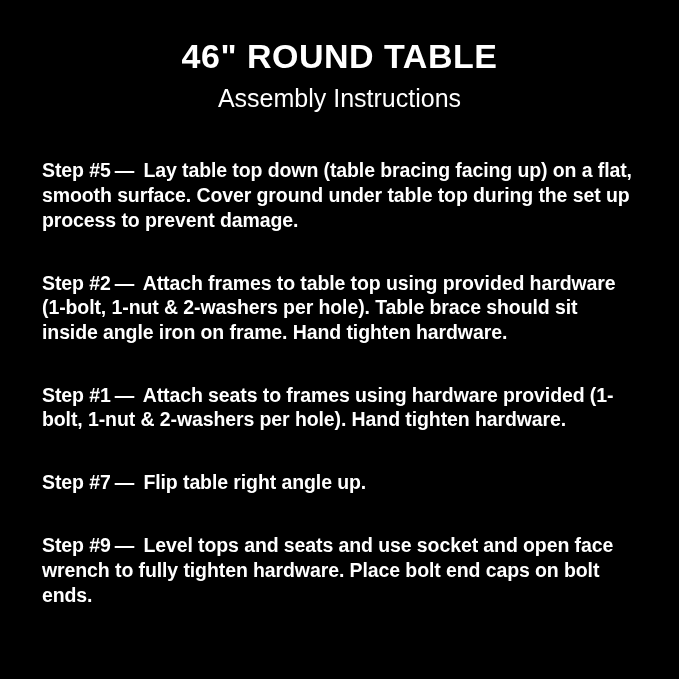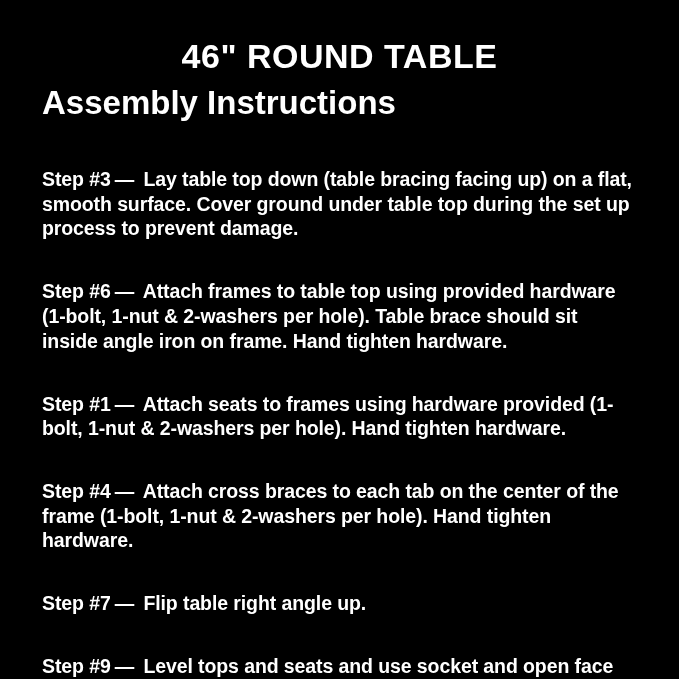--- a/index.html
+++ b/index.html
@@ -24,23 +24,23 @@
   }
   .title {
     text-align: center;
     font-size: 34px;
     font-weight: bold;
     letter-spacing: 0.5px;
     line-height: 1.1;
     margin: 8px 0 0 0;
   }
   .subtitle {
-    text-align: left;
-    font-size: 33px;
-    font-weight: bold;
+    text-align: center;
+    font-size: 25px;
+    font-weight: normal;
     line-height: 1.1;
     margin: 10px 0 0 0;
   }
   .steps {
     margin-top: 26px;
     display: flex;
     flex-direction: column;
   }
   .step {
     font-size: 19.5px;
@@ -63,34 +63,31 @@
 <body>
 
 <div class="page">
 
   <h1 class="title">46" ROUND TABLE</h1>
   <h2 class="subtitle">Assembly Instructions</h2>
 
   <div class="steps">
 
     <p class="step">
-      <span class="step-label">Step #3</span><span class="dash">—</span> <span>Lay table top down (table bracing facing up) on a flat, smooth surface. Cover ground under table top during the set up process to prevent damage.</span>
+      <span class="step-label">Step #5</span><span class="dash">—</span> <span>Lay table top down (table bracing facing up) on a flat, smooth surface. Cover ground under table top during the set up process to prevent damage.</span>
     </p>
 
     <p class="step">
-      <span class="step-label">Step #6</span><span class="dash">—</span> <span>Attach frames to table top using provided hardware (1-bolt, 1-nut &amp; 2-washers per hole). Table brace should sit inside angle iron on frame. Hand tighten hardware.</span>
+      <span class="step-label">Step #2</span><span class="dash">—</span> <span>Attach frames to table top using provided hardware (1-bolt, 1-nut &amp; 2-washers per hole). Table brace should sit inside angle iron on frame. Hand tighten hardware.</span>
     </p>
 
     <p class="step">
       <span class="step-label">Step #1</span><span class="dash">—</span> <span>Attach seats to frames using hardware provided (1-bolt, 1-nut &amp; 2-washers per hole). Hand tighten hardware.</span>
     </p>
 
-    <p class="step">
-      <span class="step-label">Step #4</span><span class="dash">—</span> <span>Attach cross braces to each tab on the center of the frame (1-bolt, 1-nut &amp; 2-washers per hole). Hand tighten hardware.</span>
-    </p>
 
     <p class="step">
       <span class="step-label">Step #7</span><span class="dash">—</span> <span>Flip table right angle up.</span>
     </p>
 
     <p class="step">
       <span class="step-label">Step #9</span><span class="dash">—</span> <span>Level tops and seats and use socket and open face wrench to fully tighten hardware. Place bolt end caps on bolt ends.</span>
     </p>
 
   </div>

